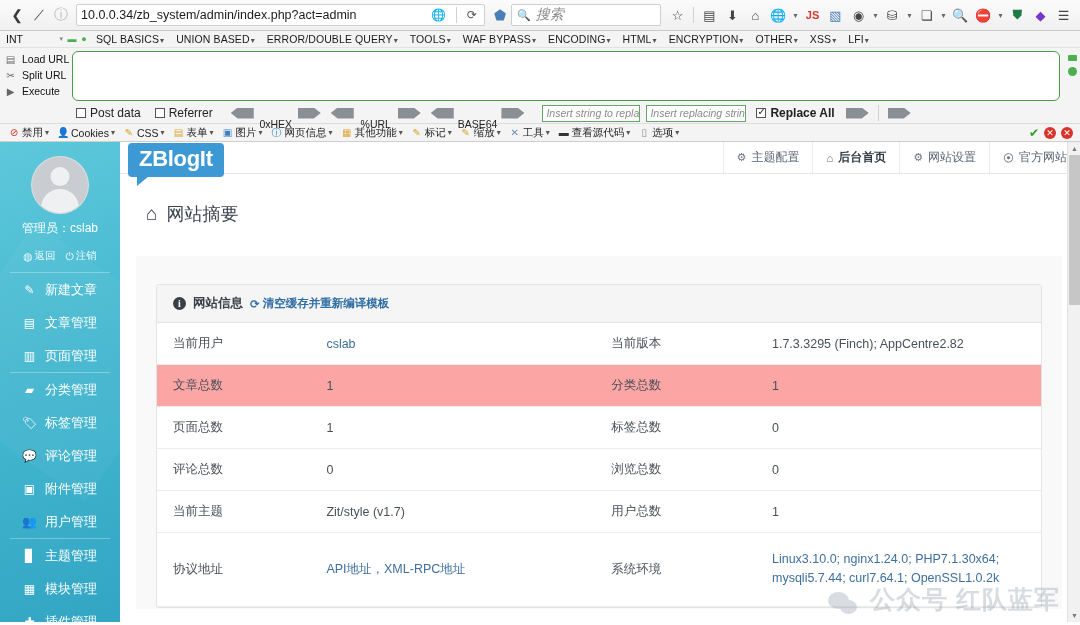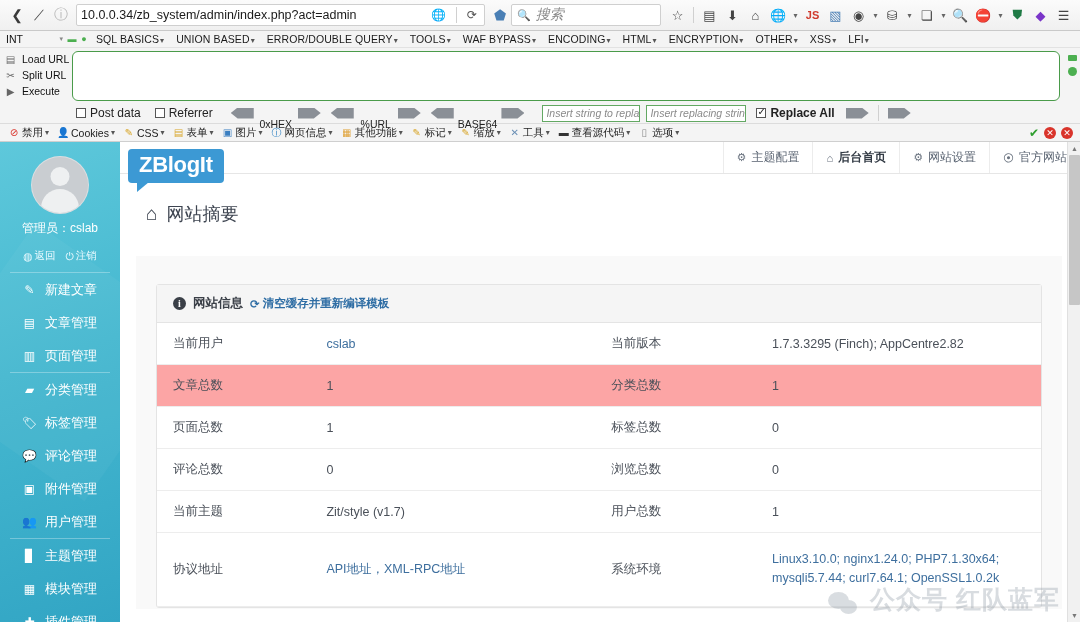--- a/index.html
+++ b/index.html
@@ -309,21 +309,21 @@
     font-size: 12px;
     color: #5a6472;
     border-left: 1px solid #ececec;
     white-space: nowrap;
   }
   .tn-item.active { color: #333b45; font-weight: bold; }
   .tn-ico { font-size: 11px; color: #6b7480; }
 
   #logo {
     position: absolute;
-    left: 8px; top: 7px;
+    left: 8px; top: 1px;
     background: #3c99d4;
     color: #fff;
     font-size: 22px;
     font-weight: bold;
     padding: 3px 11px 5px 11px;
     border-radius: 4px;
     letter-spacing: -0.3px;
     z-index: 5;
   }
   #logo::after {

